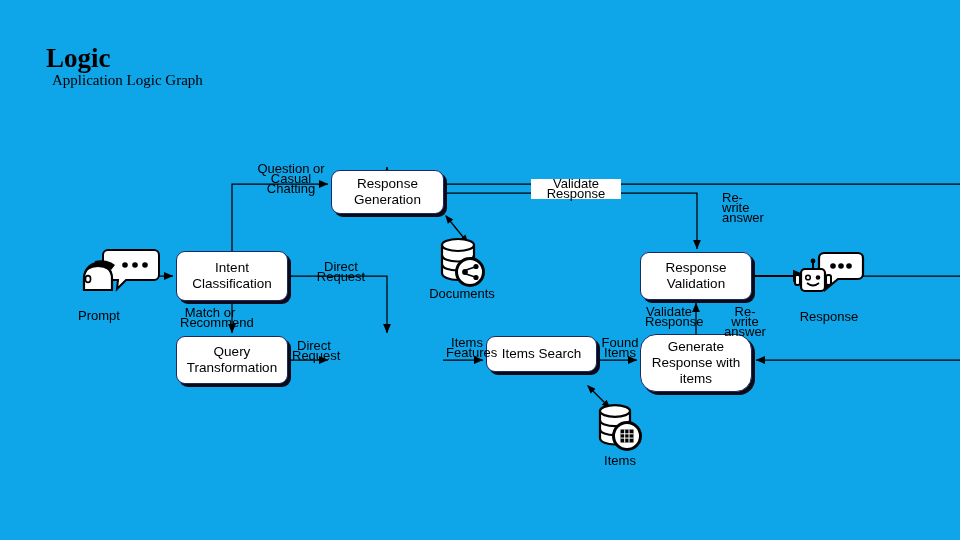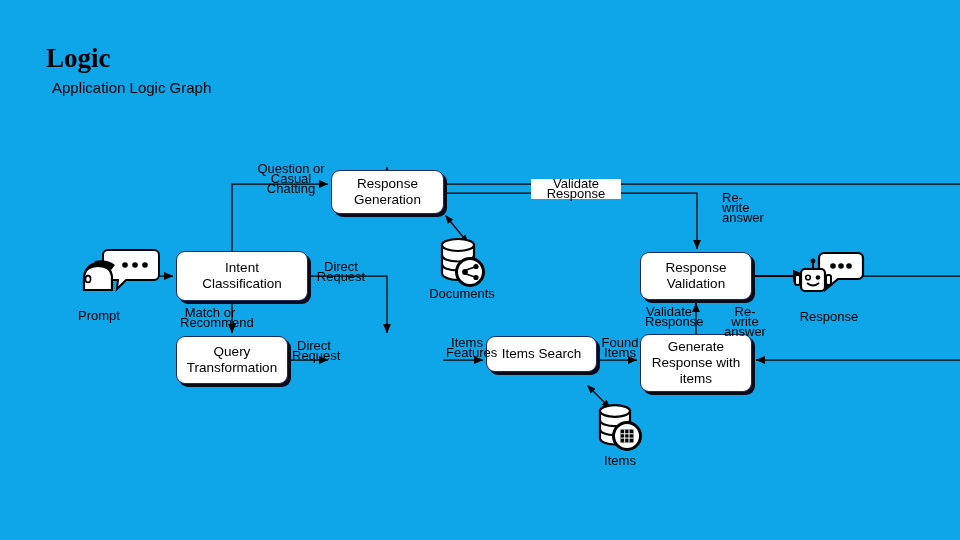--- a/index.html
+++ b/index.html
@@ -9,22 +9,22 @@
     font-family:"Liberation Sans", sans-serif;
   }
   #svg-layer{position:absolute;left:0;top:0;width:960px;height:540px;}
 
   .title{
     position:absolute;left:46px;top:43px;
     font-family:"Liberation Serif", serif;
     font-size:27px;font-weight:bold;color:#000;letter-spacing:0px;
   }
   .subtitle{
-    position:absolute;left:52px;top:79px;
-    font-family:Liberation Sans, sans-serif;
+    position:absolute;left:52px;top:72px;
+    font-family:Liberation Serif, serif;
     font-size:15px;color:#000;
   }
 
   
   .node{
     position:absolute;box-sizing:border-box;
     background:#ffffff;
     border:1.4px solid #1b2a63;
     border-radius:9px;
     box-shadow:3px 3px 0px 0px #0a0a18;
@@ -172,41 +172,41 @@
 
       <rect x="801" y="269" width="24" height="22" rx="4" fill="#fff" stroke="#000" stroke-width="2.2"></rect>
       <rect x="795" y="275" width="5" height="10" rx="2" fill="#fff" stroke="#000" stroke-width="2"></rect>
       <rect x="826" y="275" width="5" height="10" rx="2" fill="#fff" stroke="#000" stroke-width="2"></rect>
       <circle cx="808" cy="277.5" r="2.3" fill="#fff" stroke="#000" stroke-width="1.6"></circle>
       <circle cx="818" cy="277.5" r="2.3" fill="#000"></circle>
       <path d="M807,283 q6,5 12,0" fill="none" stroke="#000" stroke-width="1.8"></path>
     </g>
   </svg>
 
-  <div class="node" style="left:176px;top:251px;width:132px;height:50px;">
+  <div class="node" style="left:176px;top:251px;width:112px;height:50px;">
     <span style="white-space:pre-line;">Intent
 Classification</span>
   </div>
 
   <div class="node" style="left:331px;top:170px;width:113px;height:44px;">
     <span style="white-space:pre-line;">Response
 Generation</span>
   </div>
 
   <div class="node" style="left:176px;top:336px;width:112px;height:48px;">
     <span style="white-space:pre-line;">Query
 Transformation</span>
   </div>
 
 
   <div class="node" style="left:486px;top:336px;width:111px;height:36px;">
     <span style="white-space:pre-line;">Items Search</span>
   </div>
 
-  <div class="node" style="left:640px;top:334px;width:112px;height:58px;">
+  <div class="node" style="left:640px;top:334px;width:112px;height:58px;border-radius:16px;">
     <span style="white-space:pre-line;">Generate
 Response with
 items</span>
   </div>
 
   <div class="node" style="left:640px;top:252px;width:112px;height:48px;">
     <span style="white-space:pre-line;">Response
 Validation</span>
   </div>
 

